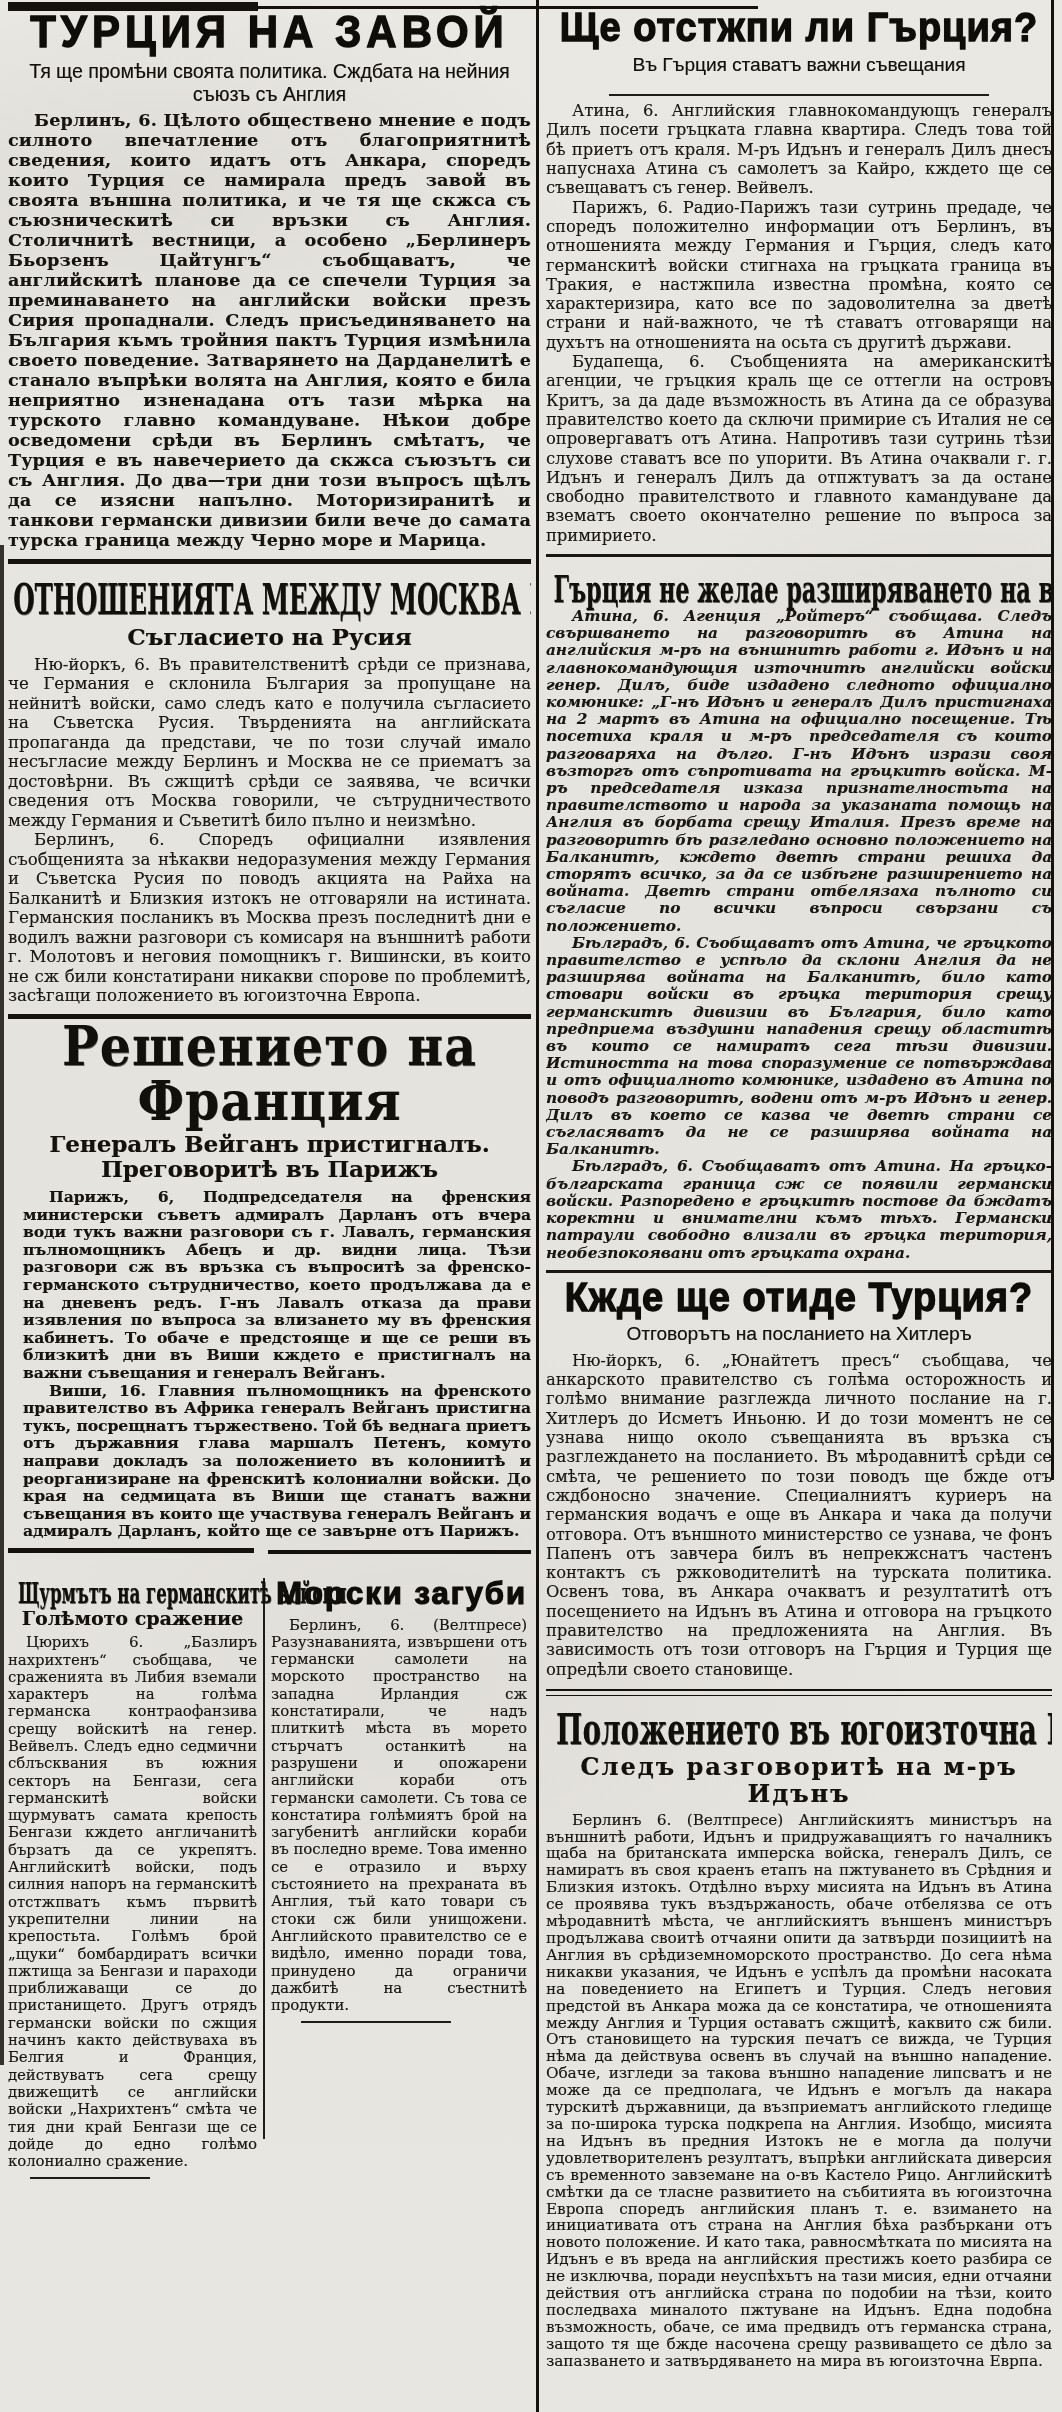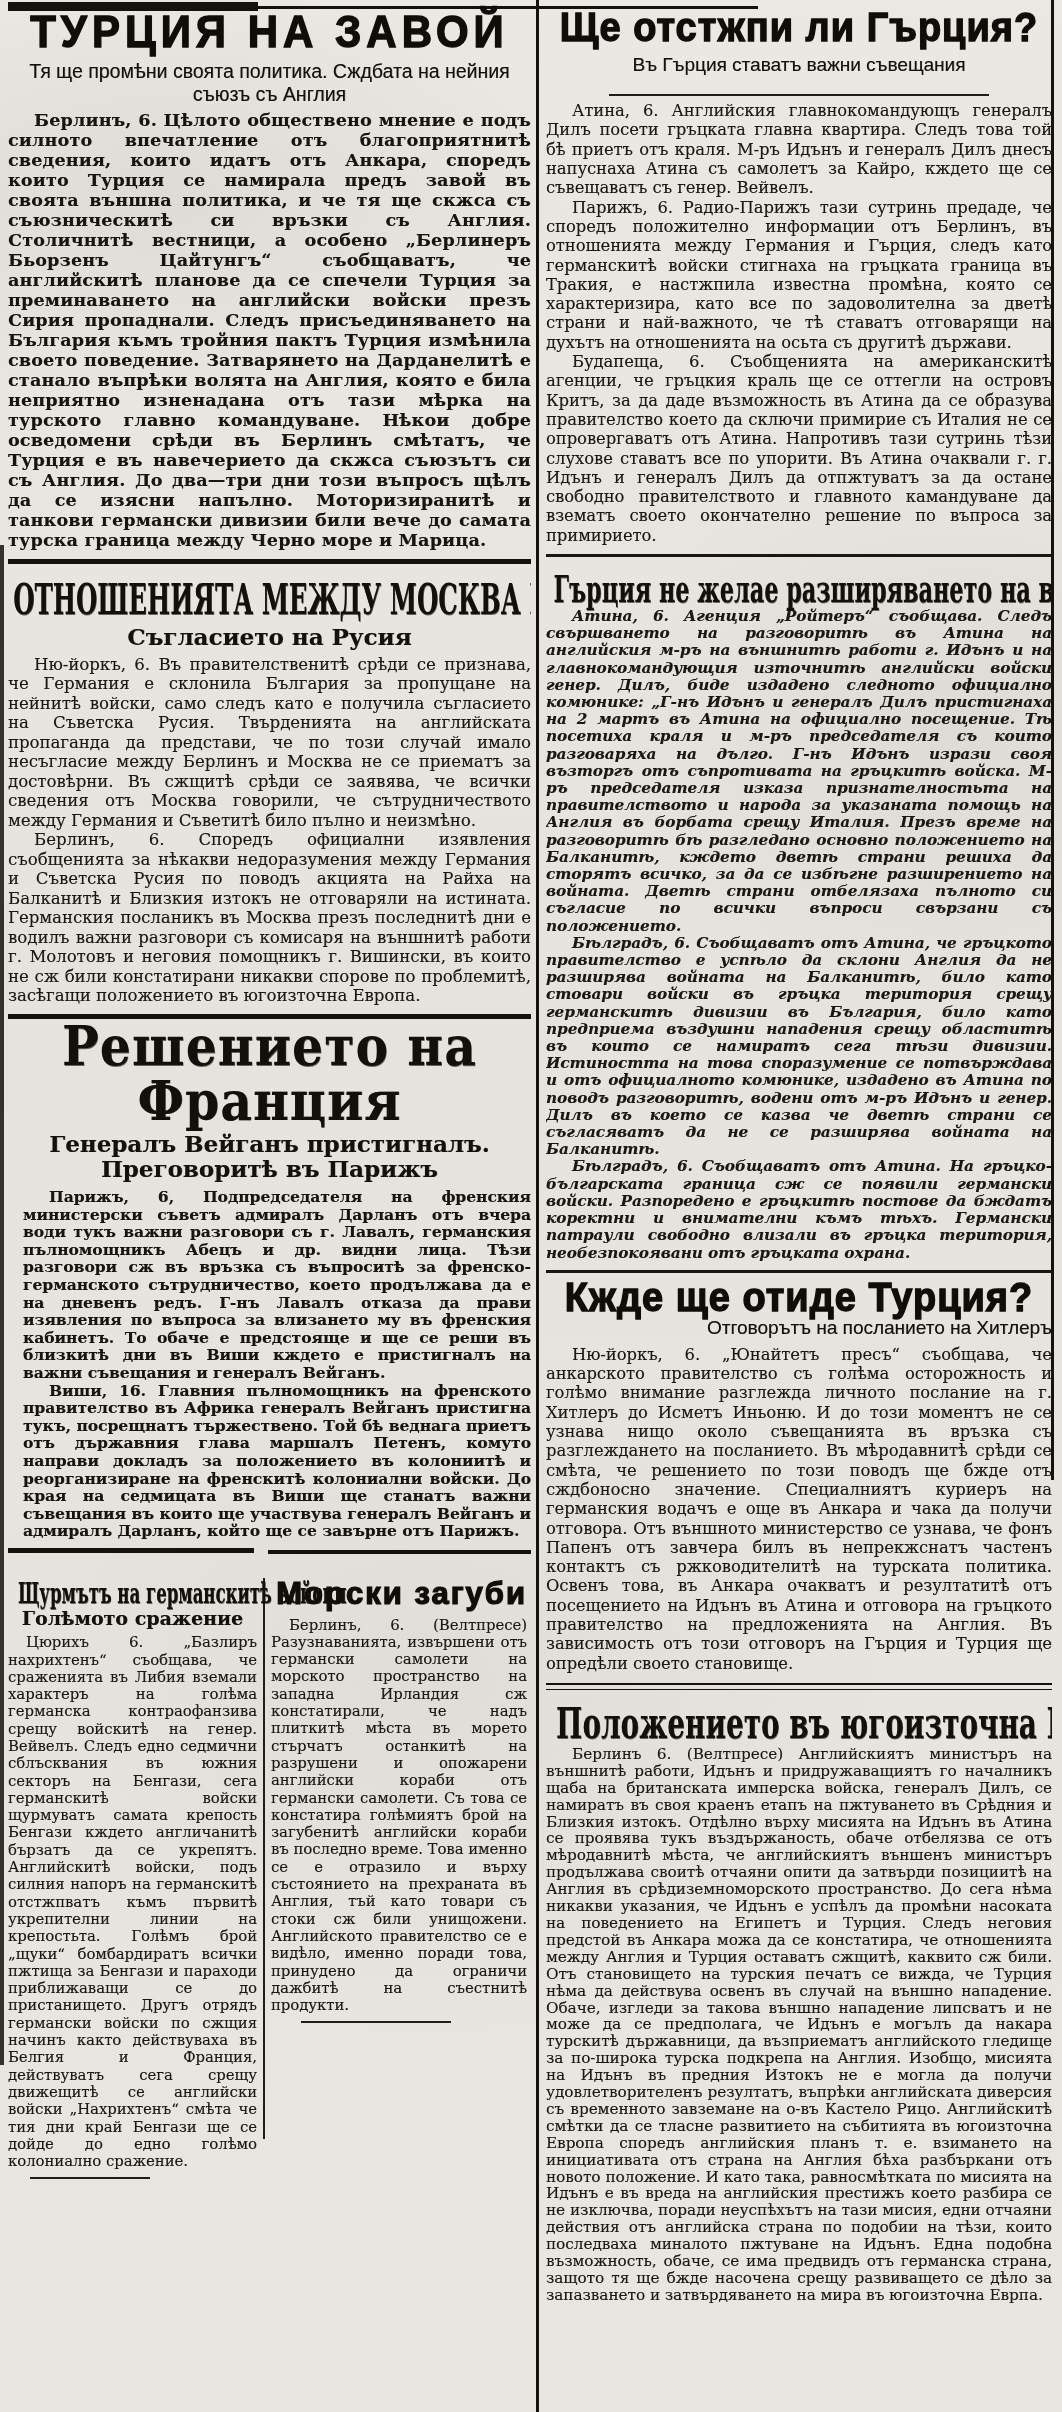--- a/index.html
+++ b/index.html
@@ -171,32 +171,33 @@
         <p class="body-p">Атина, 6. Агенция „Ройтеръ“ съобщава. Следъ свършването на разговоритѣ въ Атина на английския м-ръ на външнитѣ работи г. Идънъ и на главнокомандующия източнитѣ английски войски генер. Дилъ, биде издадено следното официално комюнике: „Г-нъ Идънъ и генералъ Дилъ пристигнаха на 2 мартъ въ Атина на официално посещение. Тѣ посетиха краля и м-ръ председателя съ които разговаряха на дълго. Г-нъ Идънъ изрази своя възторгъ отъ съпротивата на гръцкитѣ войска. М-ръ председателя изказа признателностьта на правителството и народа за указаната помощь на Англия въ борбата срещу Италия. Презъ време на разговоритѣ бѣ разгледано основно положението на Балканитѣ, кждето дветѣ страни решиха да сторятъ всичко, за да се избѣгне разширението на войната. Дветѣ страни отбелязаха пълното си съгласие по всички въпроси свързани съ положението.</p>
         <p class="body-p">Бѣлградъ, 6. Съобщаватъ отъ Атина, че гръцкото правителство е успѣло да склони Англия да не разширява войната на Балканитѣ, било като стовари войски въ гръцка територия срещу германскитѣ дивизии въ България, било като предприема въздушни нападения срещу областитѣ въ които се намиратъ сега тѣзи дивизии. Истиността на това споразумение се потвърждава и отъ официалното комюнике, издадено въ Атина по поводъ разговоритѣ, водени отъ м-ръ Идънъ и генер. Дилъ въ което се казва че дветѣ страни се съгласяватъ да не се разширява войната на Балканитѣ.</p>
         <p class="body-p">Бѣлградъ, 6. Съобщаватъ отъ Атина. На гръцко-българската граница сж се появили германски войски. Разпоредено е гръцкитѣ постове да бждатъ коректни и внимателни къмъ тѣхъ. Германски патраули свободно влизали въ гръцка територия, необезпокоявани отъ гръцката охрана.</p>
       </div>
     </article>
 
     <div class="rule-medium" style="margin-top:8px;"></div>
 
     <article>
       <div class="hl-sans" style="font-size:38px;letter-spacing:1px;margin-top:4px;transform:scaleY(1.08);">Кжде ще отиде Турция?</div>
-      <div class="subhead" style="font-size:19px;margin:1px 0 5px 0;text-align:right;">Отговорътъ на посланието на Хитлеръ</div>
+      <div class="subhead" style="font-size:19px;margin:7px 0 5px 0;">Отговорътъ на посланието на Хитлеръ</div>
       <div class="b3-body">
         <p class="body-p">Ню-йоркъ, 6. „Юнайтетъ пресъ“ съобщава, че анкарското правителство съ голѣма осторожность и голѣмо внимание разглежда личното послание на г. Хитлеръ до Исметъ Иньоню. И до този моментъ не се узнава нищо около съвещанията въ връзка съ разглеждането на посланието. Въ мѣродавнитѣ срѣди се смѣта, че решението по този поводъ ще бжде отъ сждбоносно значение. Специалниятъ куриеръ на германския водачъ е още въ Анкара и чака да получи отговора. Отъ външното министерство се узнава, че фонъ Папенъ отъ завчера билъ въ непрекжснатъ частенъ контактъ съ ржководителитѣ на турската политика. Освенъ това, въ Анкара очакватъ и резултатитѣ отъ посещението на Идънъ въ Атина и отговора на гръцкото правителство на предложенията на Англия. Въ зависимость отъ този отговоръ на Гърция и Турция ще опредѣли своето становище.</p>
       </div>
     </article>
 
     <div class="rule-double" style="margin-top:10px;"></div>
 
     <article>
       <div class="hl-serif" style="height:50px;">
         <span class="condensed" style="font-size:29px;transform:scale(0.96,1.5) translateY(9px);">Положението въ югоизточна Европа</span>
       </div>
+      <div class="subhead-serif" style="font-size:24px;letter-spacing:2px;margin:2px 0 4px 0;">Следъ разговоритѣ на м-ръ Идънъ</div>
       <div class="b4-body">
         <p class="body-p">Берлинъ 6. (Велтпресе) Английскиятъ министъръ на външнитѣ работи, Идънъ и придружаващиятъ го началникъ щаба на британската имперска войска, генералъ Дилъ, се намиратъ въ своя краенъ етапъ на пжтуването въ Срѣдния и Близкия изтокъ. Отдѣлно върху мисията на Идънъ въ Атина се проявява тукъ въздържаность, обаче отбелязва се отъ мѣродавнитѣ мѣста, че английскиятъ външенъ министъръ продължава своитѣ отчаяни опити да затвърди позициитѣ на Англия въ срѣдиземноморското пространство. До сега нѣма никакви указания, че Идънъ е успѣлъ да промѣни насоката на поведението на Египетъ и Турция. Следъ неговия предстой въ Анкара можа да се констатира, че отношенията между Англия и Турция оставатъ сжщитѣ, каквито сж били. Отъ становището на турския печатъ се вижда, че Турция нѣма да действува освенъ въ случай на външно нападение. Обаче, изгледи за такова външно нападение липсватъ и не може да се предполага, че Идънъ е могълъ да накара турскитѣ държавници, да възприематъ английското гледище за по-широка турска подкрепа на Англия. Изобщо, мисията на Идънъ въ предния Изтокъ не е могла да получи удовлетворителенъ резултатъ, въпрѣки английската диверсия съ временното завземане на о-въ Кастело Рицо. Английскитѣ смѣтки да се тласне развитието на събитията въ югоизточна Европа споредъ английския планъ т. е. взимането на инициативата отъ страна на Англия бѣха разбъркани отъ новото положение. И като така, равносмѣтката по мисията на Идънъ е въ вреда на английския престижъ което разбира се не изключва, поради неуспѣхътъ на тази мисия, едни отчаяни действия отъ английска страна по подобии на тѣзи, които последваха миналото пжтуване на Идънъ. Една подобна възможность, обаче, се има предвидъ отъ германска страна, защото тя ще бжде насочена срещу развиващето се дѣло за запазването и затвърдяването на мира въ югоизточна Еврпа.</p>
       </div>
 
     </article>
 
   </div>
 
 </div>
 

